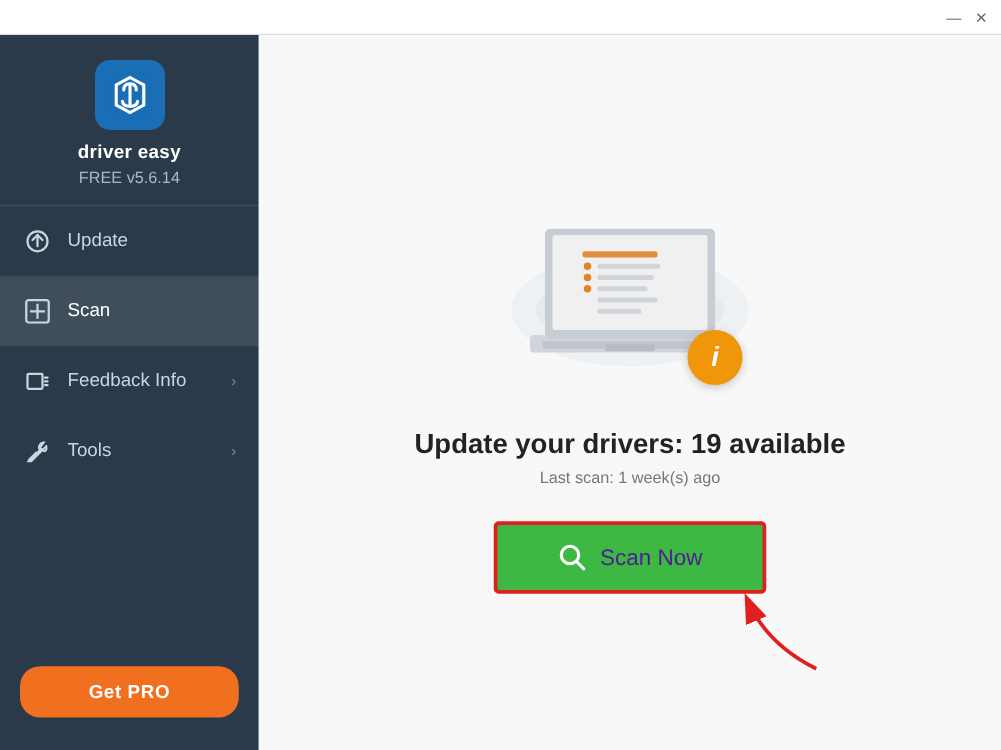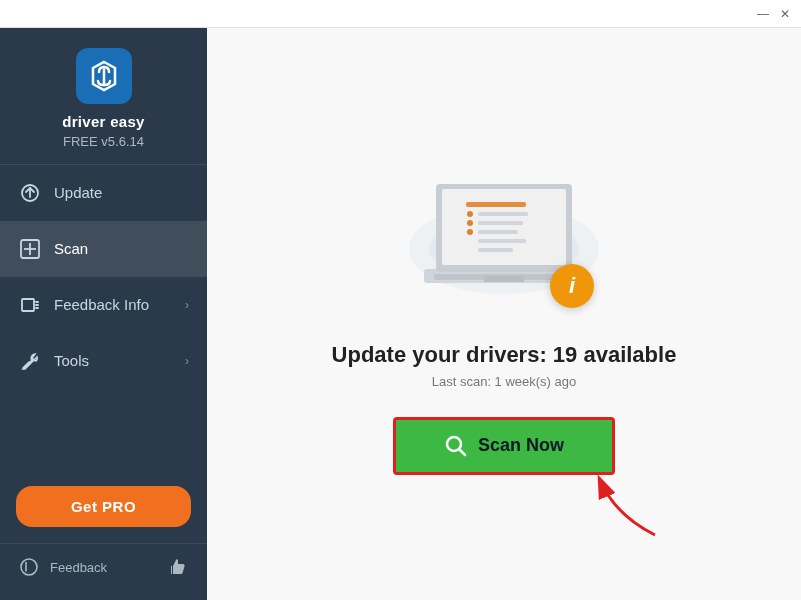--- a/index.html
+++ b/index.html
@@ -239,26 +239,26 @@
     }
 
     
     .scan-now-wrapper {
       position: relative;
       display: inline-block;
     }
 
     .scan-now-btn {
       background: #3db843;
-      color: #0f172a;
+      color: #4c1d95;
       border: 3px solid #e02020;
       border-radius: 4px;
       padding: 14px 48px;
       font-size: 18px;
-      font-weight: 700;
+      font-weight: 400;
       cursor: pointer;
       display: flex;
       align-items: center;
       gap: 10px;
       min-width: 200px;
       justify-content: center;
       outline: none;
     }
 
     .scan-now-btn .search-icon-circle {
@@ -348,38 +348,20 @@
           <path d="M3 17 L9 11 M15 3 C12 3 10 7 12 9 L3 18 L5 18 L14 9 C16 11 18 9 17 6 L14 9 L12 7 Z" stroke="#c8d6e0" stroke-width="1.6" stroke-linecap="round" fill="none"></path>
         </svg>
       </div>
       <span class="nav-label">Tools</span>
       <span class="nav-arrow">›</span>
     </div>
 
     <div class="sidebar-bottom">
       <button class="get-pro-btn">Get PRO</button>
 
-      <div class="sidebar-footer">
-        <div class="feedback-item">
-          <div class="feedback-icon">
-            <svg width="20" height="20" viewBox="0 0 20 20" fill="none">
-              <circle cx="10" cy="10" r="8" stroke="#aab8c4" stroke-width="1.6" fill="none"></circle>
-              <line x1="7" y1="8" x2="7" y2="14" stroke="#aab8c4" stroke-width="1.6" stroke-linecap="round"></line>
-              <line x1="7" y1="6" x2="7" y2="6.5" stroke="#aab8c4" stroke-width="2" stroke-linecap="round"></line>
-            </svg>
-          </div>
-          <span class="feedback-label">Feedback</span>
-        </div>
-        <div class="thumbs-up">
-          <svg width="22" height="22" viewBox="0 0 22 22" fill="none">
-            <path d="M5 10 L5 18 L4 18 L4 10 Z" fill="#aab8c4"></path>
-            <path d="M6 10 L9 4 C9.5 2.5 11 3 11 5 L11 8 L16 8 C17 8 18 9 17.5 10.5 L15.5 17 C15.2 18 14.3 18 13.5 18 L6 18 Z" fill="#aab8c4"></path>
-          </svg>
-        </div>
-      </div>
     </div>
 
   </div>
 
   <div class="main-content">
 
     <div class="laptop-container">
       <svg class="laptop-svg" viewBox="0 0 220 160" fill="none" xmlns="http://www.w3.org/2000/svg">
 
         <ellipse cx="110" cy="95" rx="95" ry="45" fill="#e8ecf0" opacity="0.6"></ellipse>

